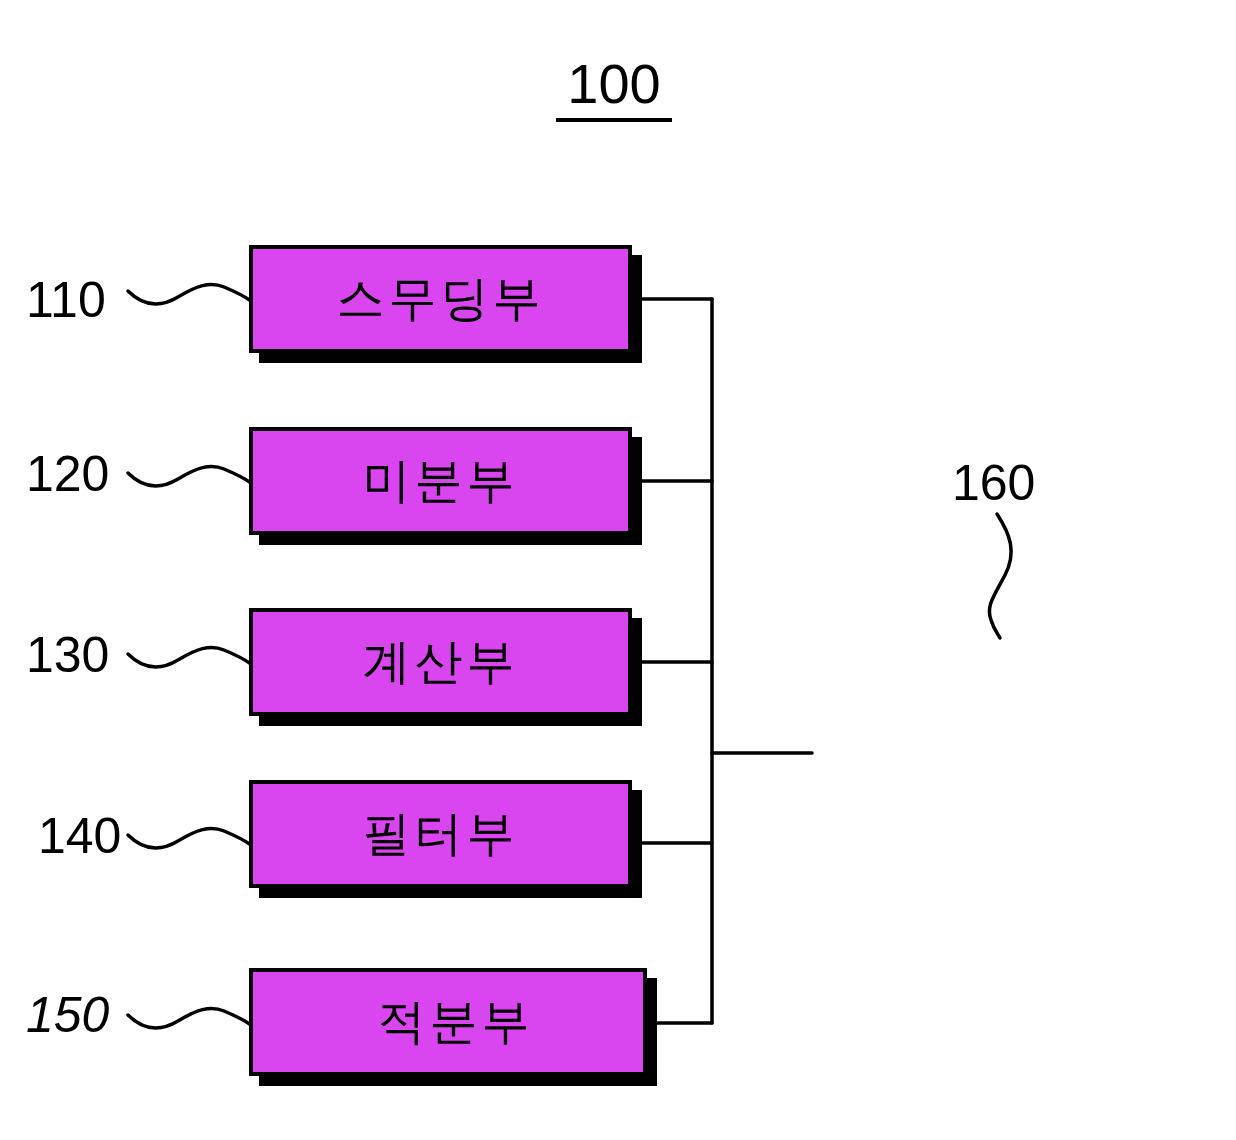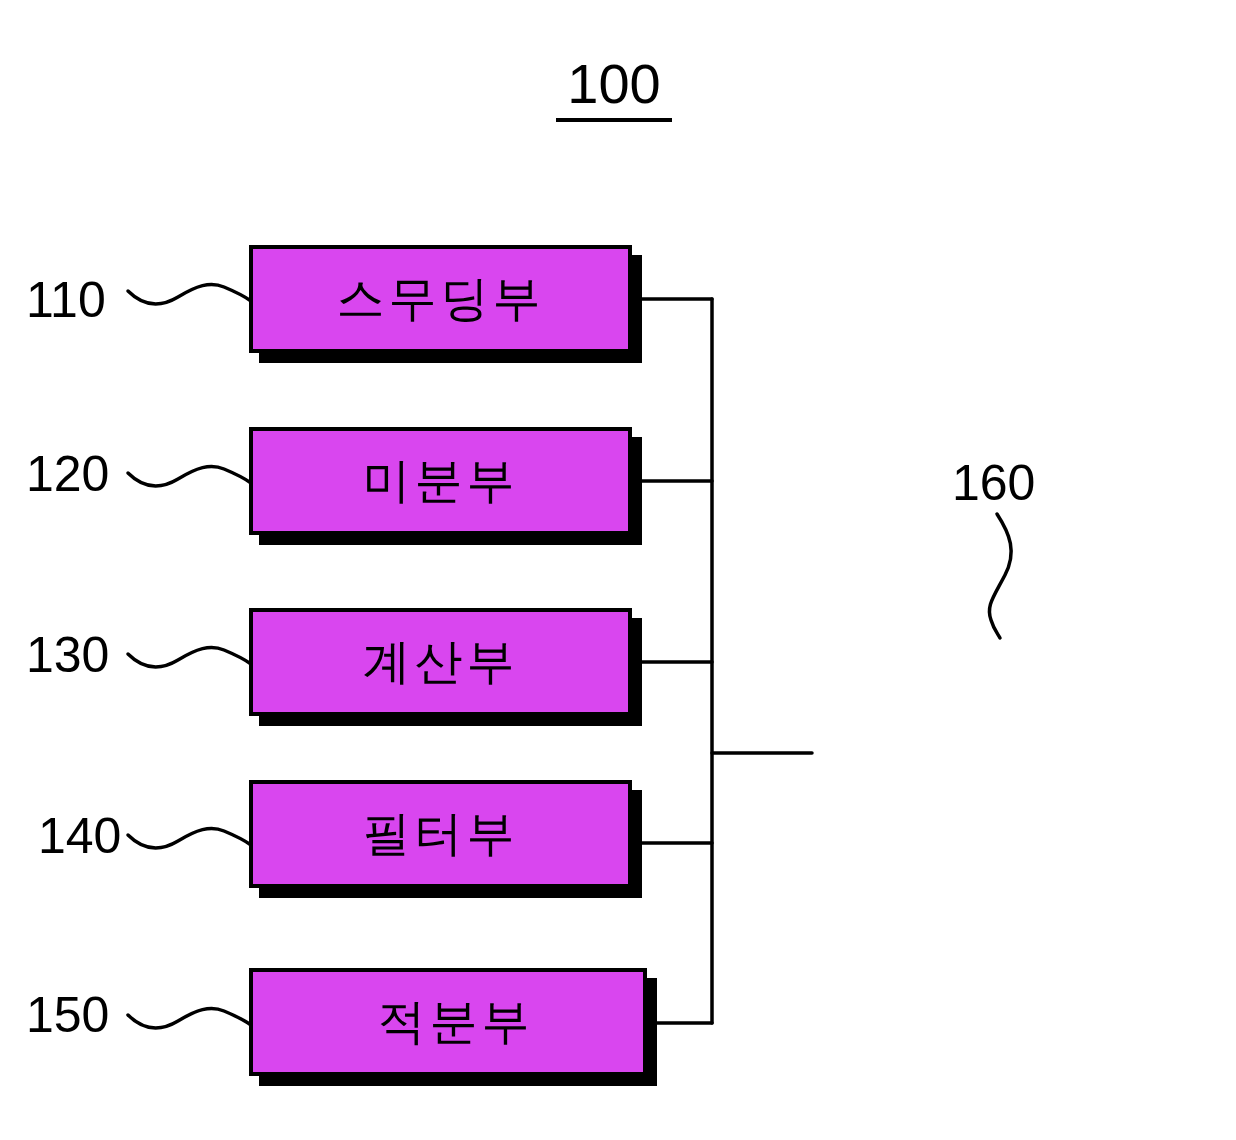--- a/index.html
+++ b/index.html
@@ -74,21 +74,21 @@
     position: absolute;
     font-size: 50px;
     color: #000000;
     line-height: 1.0;
     white-space: nowrap;
   }
   .ref-110 { left: 26px;  top: 275px; }
   .ref-120 { left: 26px;  top: 449px; }
   .ref-130 { left: 26px;  top: 630px; }
   .ref-140 { left: 26px;  top: 811px; margin-left: 12px; }
-  .ref-150 { left: 26px;  top: 990px; }
+  .ref-150 { left: 26px;  top: 990px; font-style: italic; }
   .ref-160 { left: 952px; top: 458px; }
 </style>
 </head>
 <body>
 
 <div id="canvas">
 
   <svg id="wires" viewBox="0 0 1236 1140" xmlns="http://www.w3.org/2000/svg">
     <g stroke="#000000" stroke-width="3.5" fill="none" stroke-linecap="round">
 

